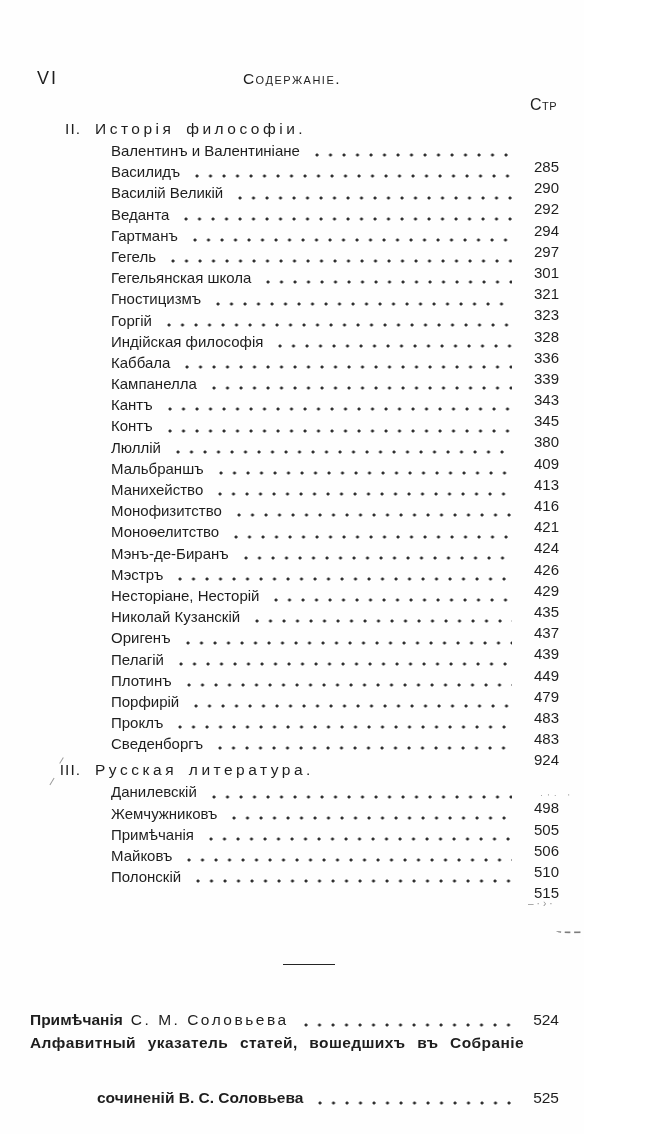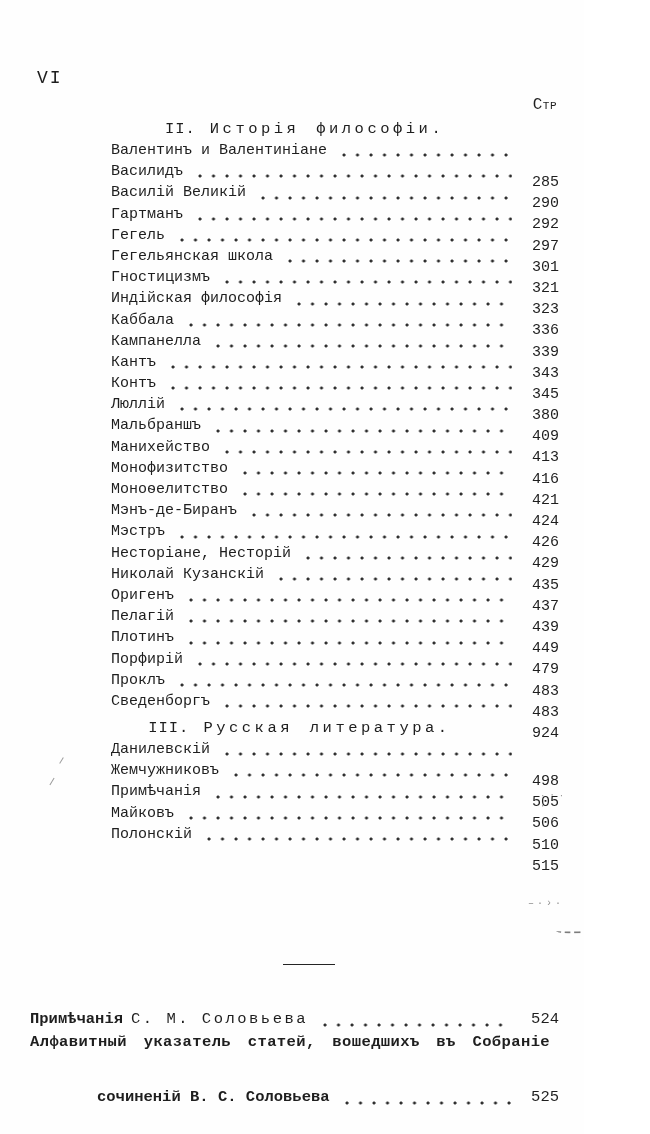--- a/index.html
+++ b/index.html
@@ -1,20 +1,20 @@
 <!DOCTYPE html>
 <html><head>
 <meta charset="utf-8">
 <style>
   html,body { margin:0; padding:0; background:#ffffff; }
   .page {
     position:relative;
     width:584px; height:1134px;
     background:#fefefe;
-    font-family:Liberation Mono, monospace;
+    font-family:Liberation Sans, sans-serif;
     color:#1e1e1e;
     overflow:hidden;
   }
 
   
   .folio {
     position:absolute; left:37px; top:68px;
     font-size:18px; letter-spacing:2px;
   }
   .running-title {
@@ -30,32 +30,31 @@
   }
 
   
   .toc {
     position:absolute; left:0; right:25px; top:118px;
   }
   .toc-heading {
     display:flex; align-items:baseline;
     height:22px; line-height:22px;
     font-size:15.5px;
-    justify-content:center;
   }
   .toc-heading:not(:first-child) { margin-top:5px; }
   .toc-heading .num {
     width:43px; margin-left:38px;
     text-align:right; letter-spacing:1px;
   }
   .toc-heading .stitle {
     margin-left:14px; letter-spacing:3.5px; word-spacing:4px;
   }
   .toc-row {
-    display:flex; align-items:flex-start;
+    display:flex; align-items:center;
     height:21.2px; line-height:21.2px;
     font-size:15px;
   }
   .toc-row .label { margin-left:111px; white-space:nowrap; }
   .leader {
     flex:1 1 auto; align-self:stretch;
     margin-left:9px; margin-right:5px;
     background-image:radial-gradient(circle at 2px 2px, #2c2c2c 1.15px, rgba(0,0,0,0) 1.9px);
     background-size:13.5px 4px;
     background-repeat:repeat-x;
@@ -98,20 +97,21 @@
     border-radius:0 0 50% 40%;
     transform:rotate(-2deg); opacity:0.8;
   }
 </style>
 </head>
 <body>
 
 <div class="page">
 
   <div class="folio">VI</div>
+  <div class="running-title">Содержаніе.</div>
   <div class="col-header">Стр</div>
 
   <div class="toc">
       <div class="toc-heading">
         <span class="num">II.</span>
         <span class="stitle">Исторія философіи.</span>
       </div>
       <div class="toc-row">
         <span class="label">Валентинъ и Валентиніане</span>
         <span class="leader"></span>
@@ -121,38 +121,48 @@
         <span class="label">Василидъ</span>
         <span class="leader"></span>
         <span class="pagenum">290</span>
       </div>
       <div class="toc-row">
         <span class="label">Василій Великій</span>
         <span class="leader"></span>
         <span class="pagenum">292</span>
       </div>
       <div class="toc-row">
+        <span class="label">Веданта</span>
+        <span class="leader"></span>
+        <span class="pagenum">294</span>
+      </div>
+      <div class="toc-row">
         <span class="label">Гартманъ</span>
         <span class="leader"></span>
         <span class="pagenum">297</span>
       </div>
       <div class="toc-row">
         <span class="label">Гегель</span>
         <span class="leader"></span>
         <span class="pagenum">301</span>
       </div>
       <div class="toc-row">
         <span class="label">Гегельянская школа</span>
         <span class="leader"></span>
         <span class="pagenum">321</span>
       </div>
       <div class="toc-row">
         <span class="label">Гностицизмъ</span>
         <span class="leader"></span>
         <span class="pagenum">323</span>
+      </div>
+      <div class="toc-row">
+        <span class="label">Горгій</span>
+        <span class="leader"></span>
+        <span class="pagenum">328</span>
       </div>
       <div class="toc-row">
         <span class="label">Индійская философія</span>
         <span class="leader"></span>
         <span class="pagenum">336</span>
       </div>
       <div class="toc-row">
         <span class="label">Каббала</span>
         <span class="leader"></span>
         <span class="pagenum">339</span>

